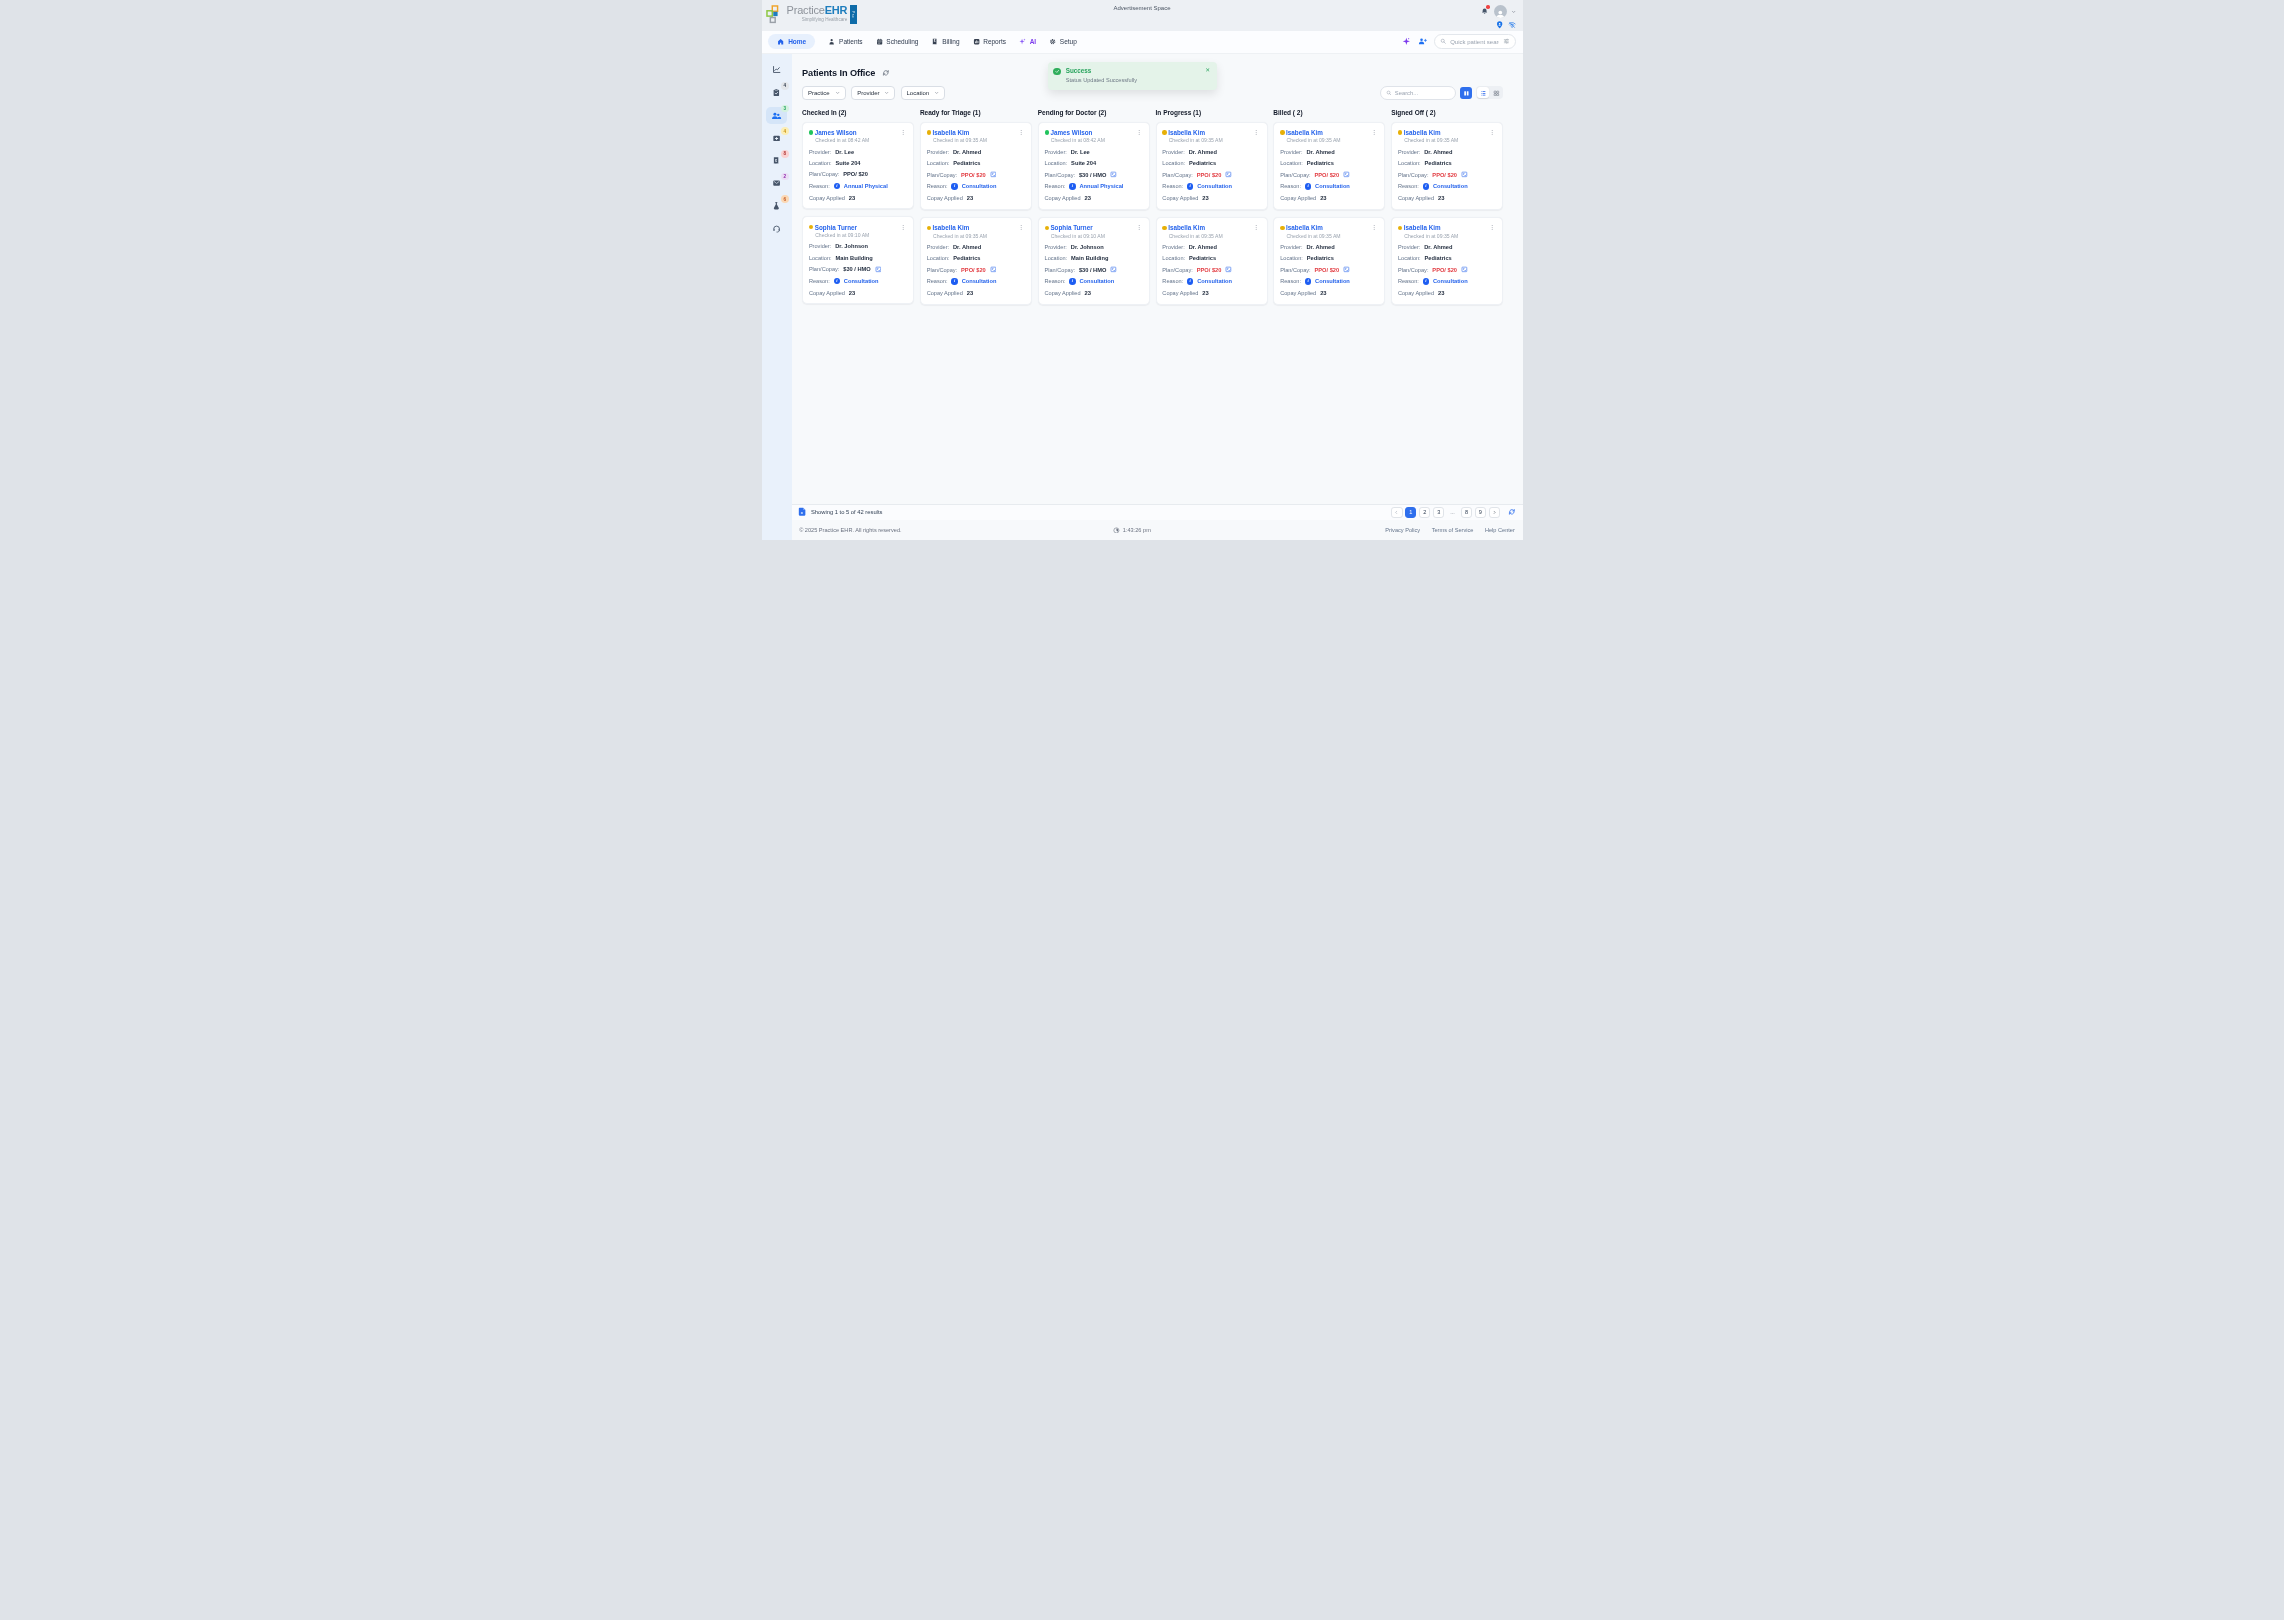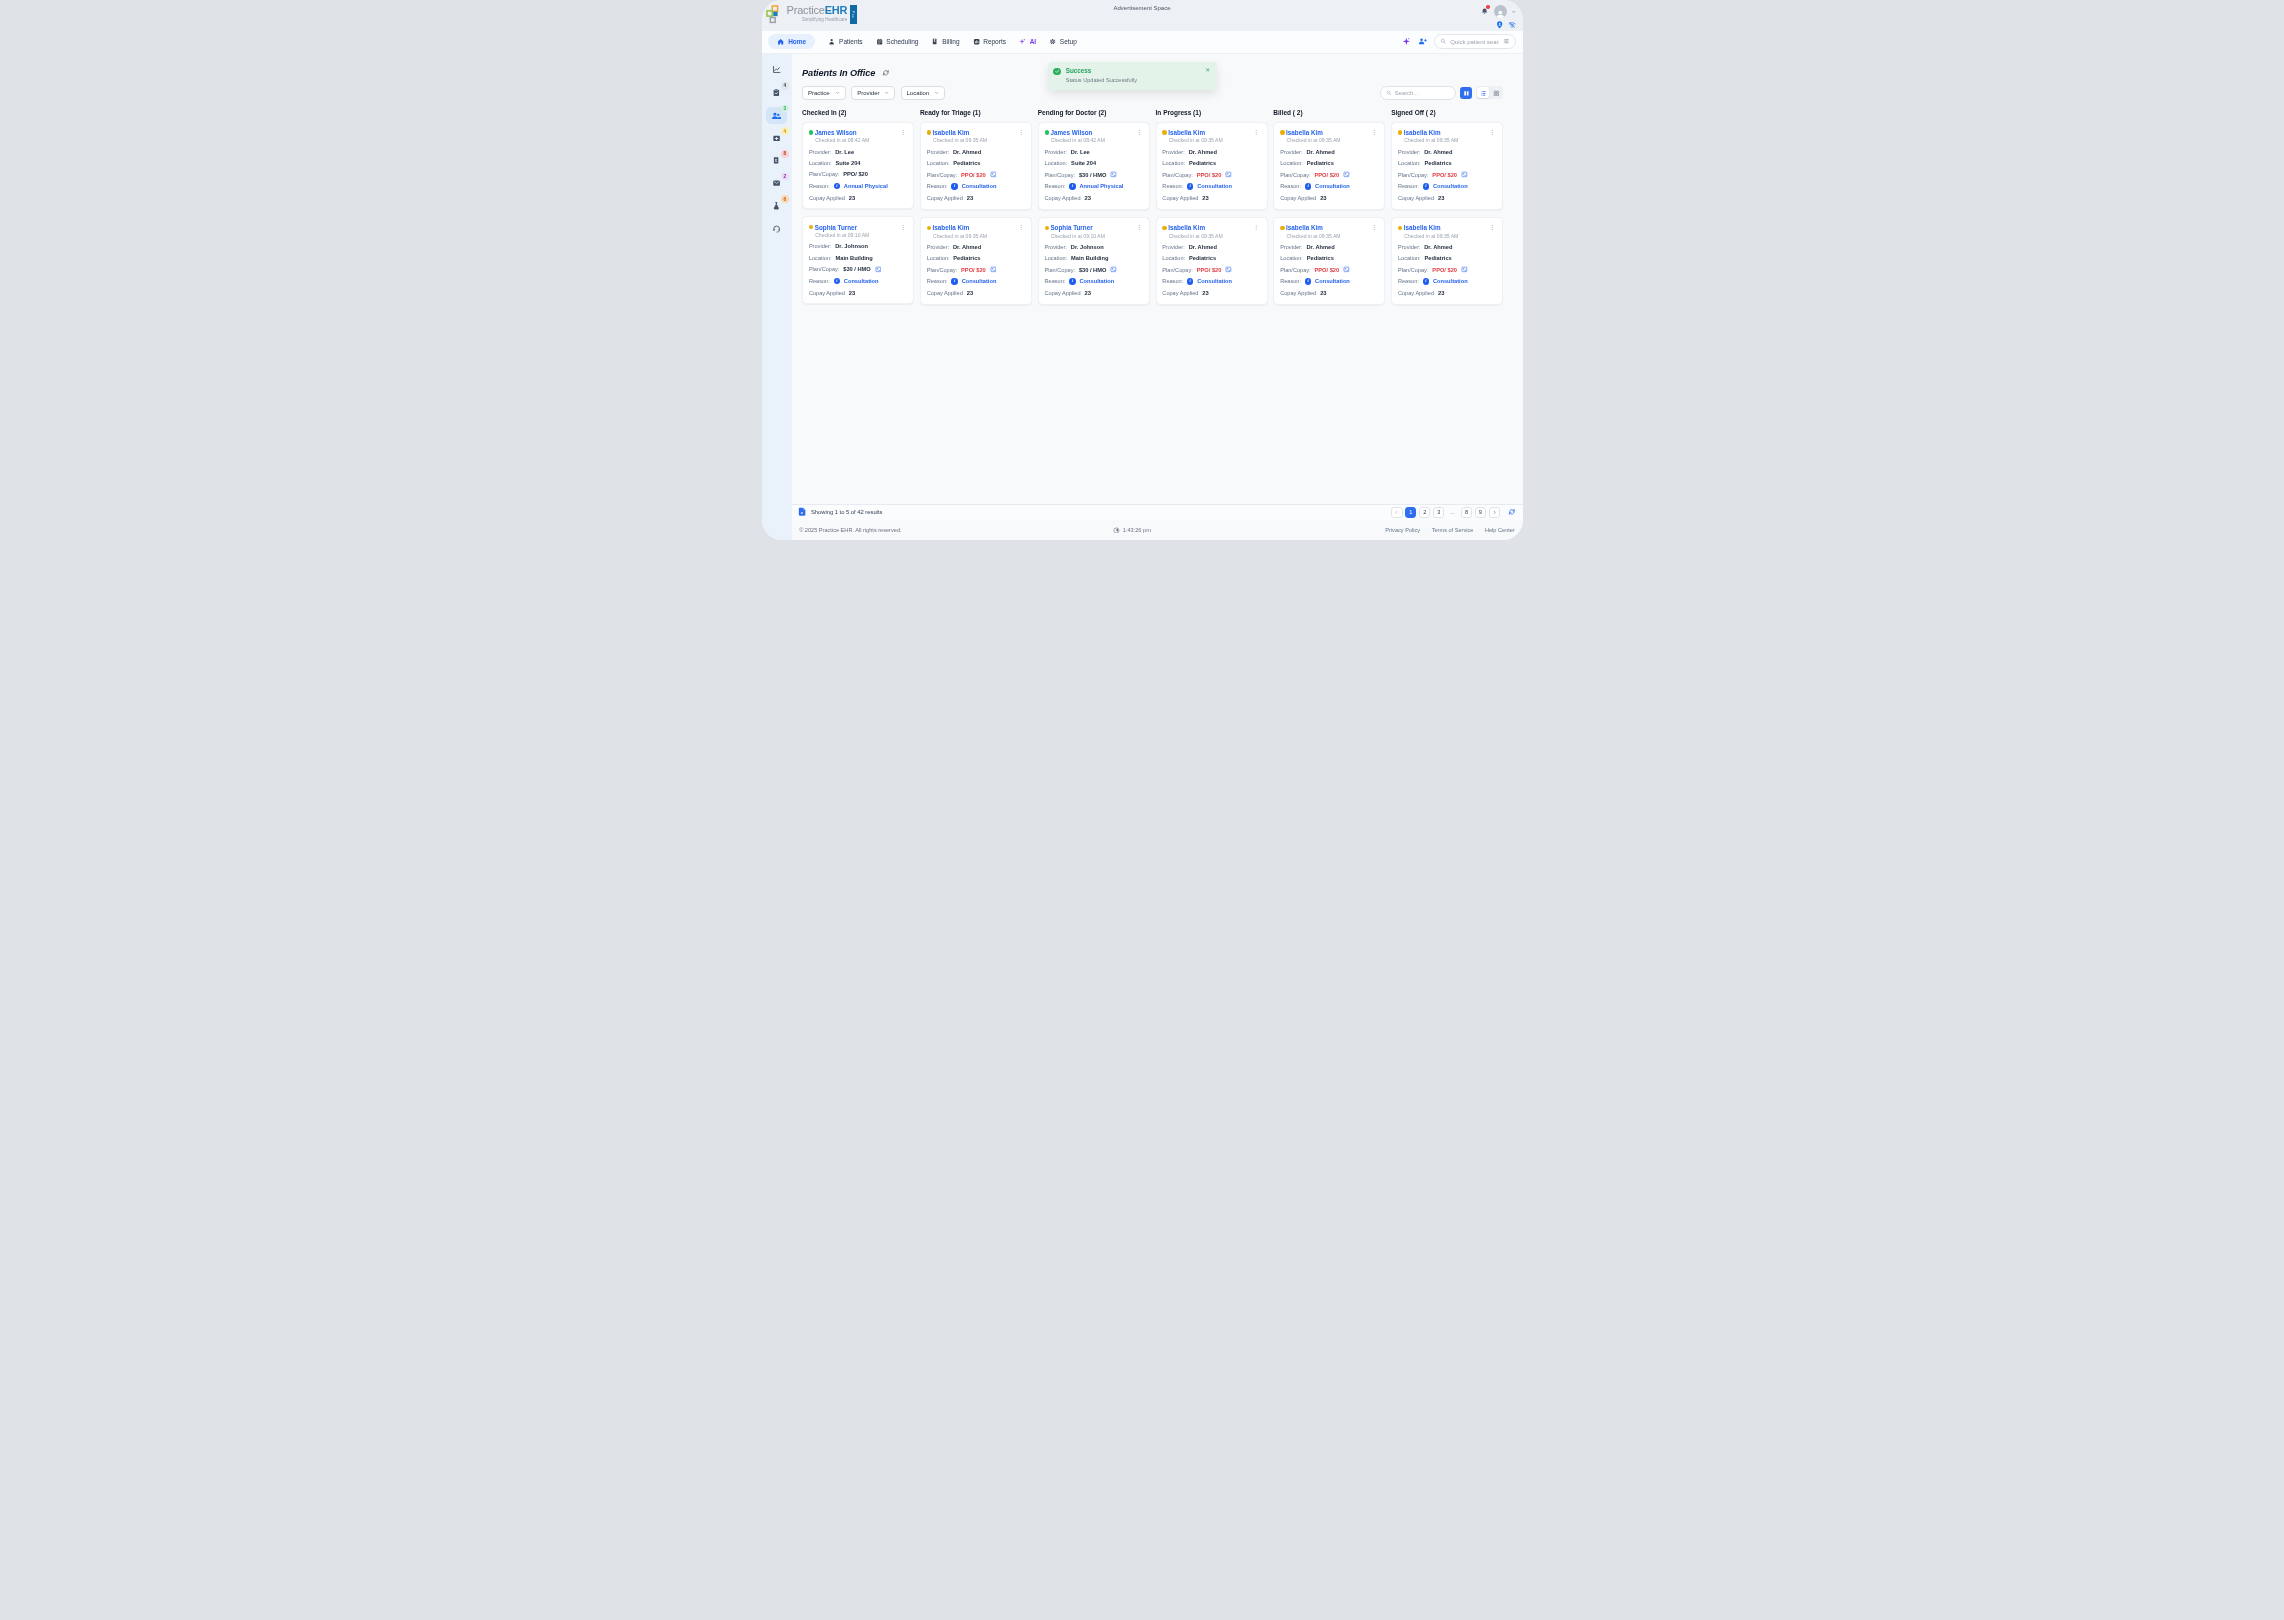--- a/index.html
+++ b/index.html
@@ -1,21 +1,20 @@
 <!DOCTYPE html>
 <html style="font-size:7.7px"><head>
 <meta charset="utf-8">
 <style>
   * { margin:0; padding:0; box-sizing:border-box; }
   html,body { background:#dfe3e8; }
   #app {
     width:761px; height:540px; position:relative; overflow:hidden;
     font-family:"Liberation Sans", sans-serif; background:#f7f9fb;
     margin:0 auto;
-    border-radius:20px;
   }
   
   .ad-strip { height:30.5px; background:#edf0f4; position:relative; }
   .ad-text { position:absolute; top:4.8px; left:0; right:0; text-align:center; font-size:6px; color:#4b5563; }
   .logo { position:absolute; left:4.8px; top:4.8px; display:flex; align-items:flex-start; gap:2.9px; }
   .logo-text { display:flex; flex-direction:column; }
   .logo-line { font-size:11px; line-height:11.6px; letter-spacing:-0.2px; }
   .logo-line .la { color:#8e939b; }
   .logo-line .lb { color:#1e7dbd; font-weight:700; }
   .logo-tag { font-size:4.6px; color:#9aa0a8; margin-top:1px; align-self:flex-end; }
@@ -42,21 +41,21 @@
   .side-item.active { background:#d5e5f8; }
   .badge { position:absolute; top:-1.9px; right:-1.5px; min-width:7.7px; height:7.7px; border-radius:3.9px; font-size:4.6px; font-weight:700; display:flex; align-items:center; justify-content:center; padding:0 1.9px; }
   .badge.gray   { background:#e3e6ea; color:#374151; }
   .badge.green  { background:#d4f2df; color:#27a360; }
   .badge.yellow { background:#fceeb5; color:#c99410; }
   .badge.red    { background:#fad2d2; color:#b03535; }
   .badge.purple { background:#eadef5; color:#8e24aa; }
   .badge.orange { background:#fbd8b4; color:#c05621; }
   .main { flex:1; display:flex; flex-direction:column; position:relative; background:#f7f9fb; }
   
-  .page-head { display:flex; align-items:center; gap:6.8px; margin:13.5px 0 0 10.6px; height:11px;font-style:italic; }
+  .page-head { display:flex; align-items:center; gap:6.8px; margin:13.5px 0 0 10.6px; height:11px; }
   .page-title { font-size:9.2px; font-weight:800; color:#101828; letter-spacing:-0.1px; }
   .controls-row { display:flex; align-items:center; margin:7.7px 19.3px 0 10.6px; height:14.5px; }
   .filters { display:flex; gap:5.3px; }
   .filter-btn { display:flex; align-items:center; justify-content:space-between; width:44px; height:14.5px; background:#fff; border:0.5px solid #d9dee5; border-radius:3.9px; padding:0 4.8px; font-size:6px; color:#1f2937; cursor:pointer; }
   .controls-right { margin-left:auto; display:flex; align-items:center; gap:4.4px; }
   .board-search { width:76px; height:13.5px; border:0.5px solid #dfe3e9; border-radius:483px; background:#fff; display:flex; align-items:center; gap:3.4px; padding:0 4.8px; }
   .board-search input { border:none; outline:none; flex:1; font-size:5.8px; color:#4b5563; background:transparent; min-width:0; font-family:inherit; }
   .board-search input::placeholder { color:#9aa3b0; }
   .kanban-btn { width:11.6px; height:11.6px; background:#2f6fed; border-radius:2.9px; display:flex; align-items:center; justify-content:center; cursor:pointer; border:none; }
   .view-toggle { background:#edf0f4; border-radius:3.9px; padding:1px; display:flex; gap:1px; }

